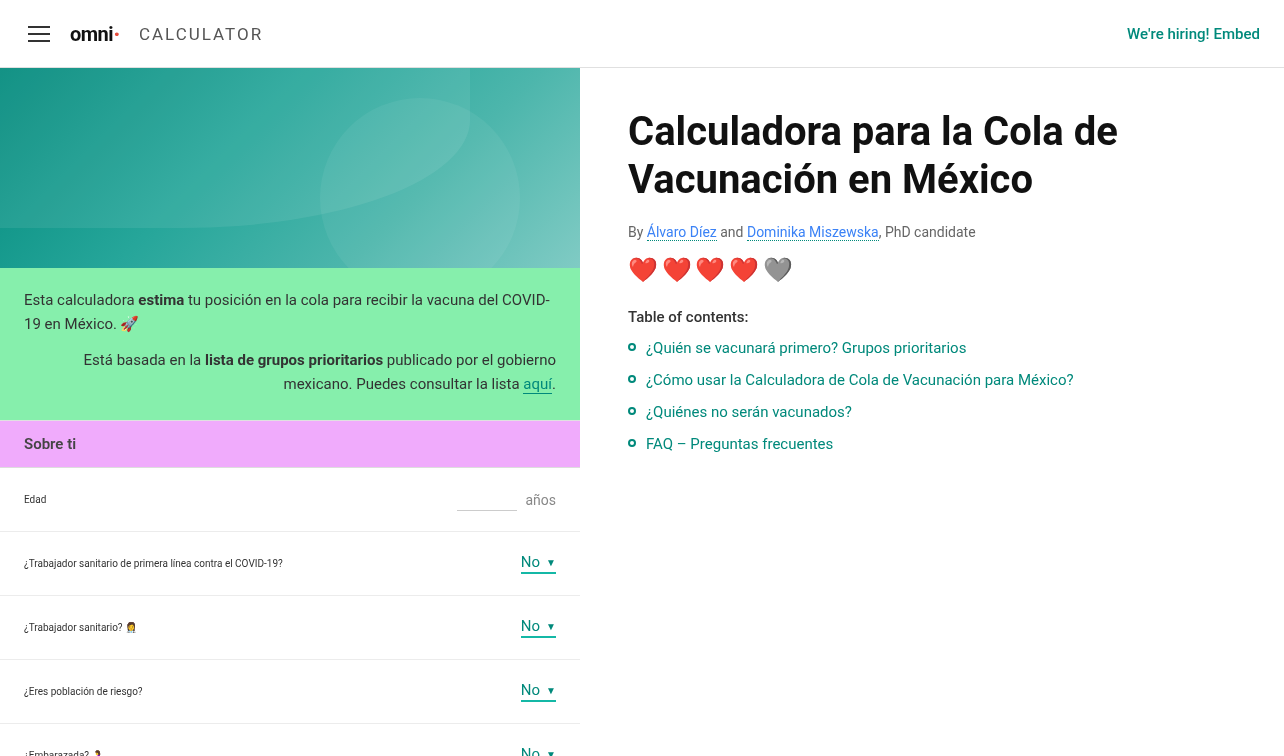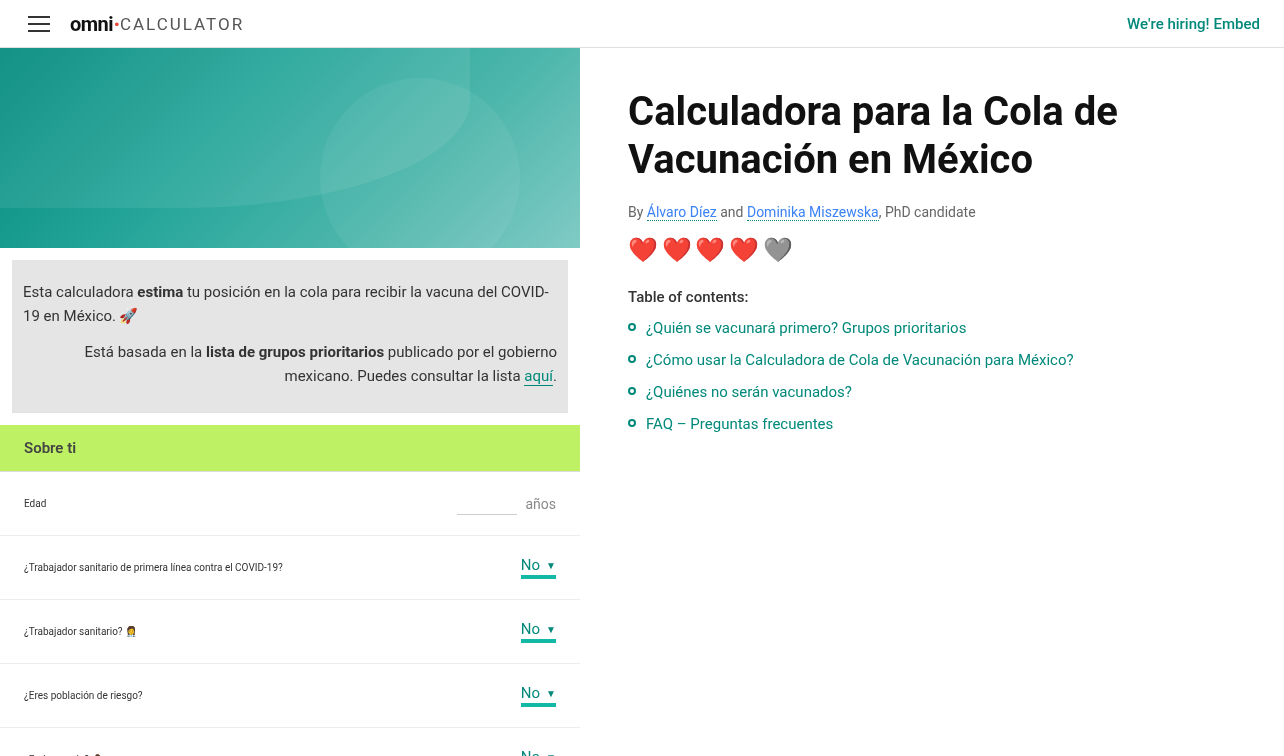--- a/index.html
+++ b/index.html
@@ -4,21 +4,21 @@
   <style>
     * { box-sizing: border-box; margin: 0; padding: 0; }
     body { font-family: -apple-system, BlinkMacSystemFont, 'Segoe UI', Roboto, sans-serif; font-size: 16px; color: #333; background: #fff; }
 
     
     .header {
       display: flex;
       align-items: center;
       justify-content: space-between;
       padding: 0 24px;
-      height: 48px;
+      height: 68px;
       border-bottom: 1px solid #e0e0e0;
       background: #fff;
     }
     .header-left {
       display: flex;
       align-items: center;
       gap: 16px;
     }
     .hamburger {
       display: flex;
@@ -50,21 +50,21 @@
       color: #e74c3c;
       font-size: 24px;
       line-height: 1;
     }
     .logo-calc {
       font-weight: 400;
       font-size: 17px;
       color: #555;
       letter-spacing: 2px;
       text-transform: uppercase;
-      margin-left: 0;
+      margin-left: 19px;
     }
     .header-right {
       display: flex;
       align-items: center;
       gap: 4px;
     }
     .header-link {
       color: #00897b;
       text-decoration: none;
       font-size: 15px;
@@ -107,39 +107,39 @@
       bottom: -30px;
       right: 60px;
       width: 200px;
       height: 200px;
       background: rgba(255,255,255,0.06);
       border-radius: 50%;
     }
 
     
     .description-box {
-      background: #e5e5e5;
-      margin: 12px;
-      padding: 20px 11px 24px;
+      background: #86efac;
+      margin: 0;
+      padding: 20px 24px 24px;
       border-bottom: 1px solid #e0e0e0;
       font-size: 15px;
       line-height: 1.6;
       color: #333;
     }
     .description-box p { margin-bottom: 12px; }
     .description-box p:last-child { margin-bottom: 0; text-align: right; }
     .description-box strong { font-weight: 700; }
     .description-box a { color: #00897b; text-decoration: none; border-bottom: 1px solid #00897b; }
 
     
     .calc-section {
       background: #fff;
     }
     .section-header {
-      background: #bef264;
+      background: #f0abfc;
       padding: 14px 24px;
       font-size: 15px;
       font-weight: 600;
       color: #444;
       border-bottom: 1px solid #ddd;
     }
     .calc-row {
       display: flex;
       align-items: center;
       justify-content: space-between;
@@ -154,21 +154,21 @@
       padding-right: 16px;
       line-height: 1.4;
     }
     .select-value {
       display: flex;
       align-items: center;
       gap: 6px;
       color: #00897b;
       font-size: 15px;
       cursor: pointer;
-      border-bottom: 4px solid #14b8a6;
+      border-bottom: 2px solid #14b8a6;
       padding-bottom: 1px;
     }
     .select-arrow {
       font-size: 10px;
       color: #00897b;
     }
     .unit-label {
       font-size: 14px;
       color: #888;
       margin-left: 8px;

